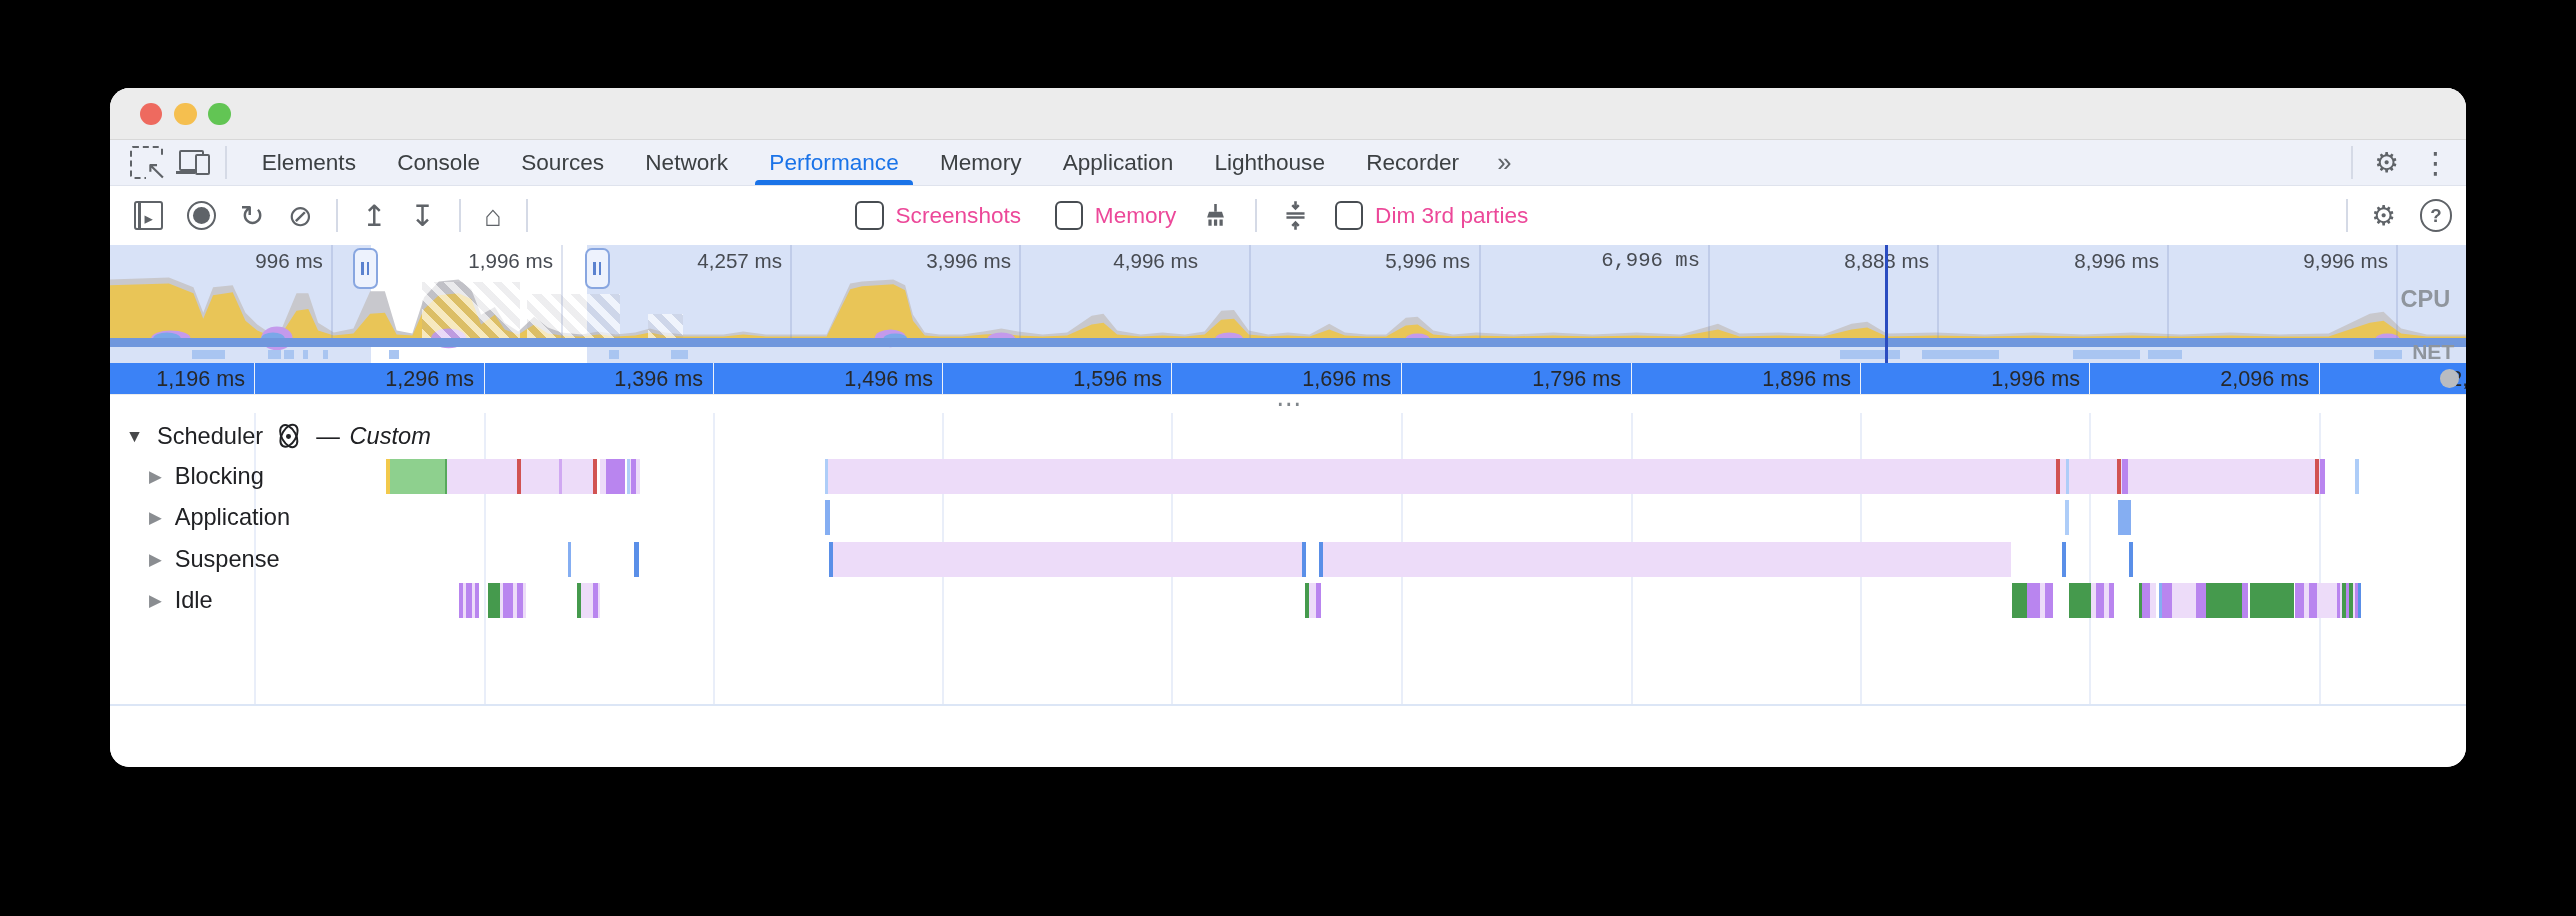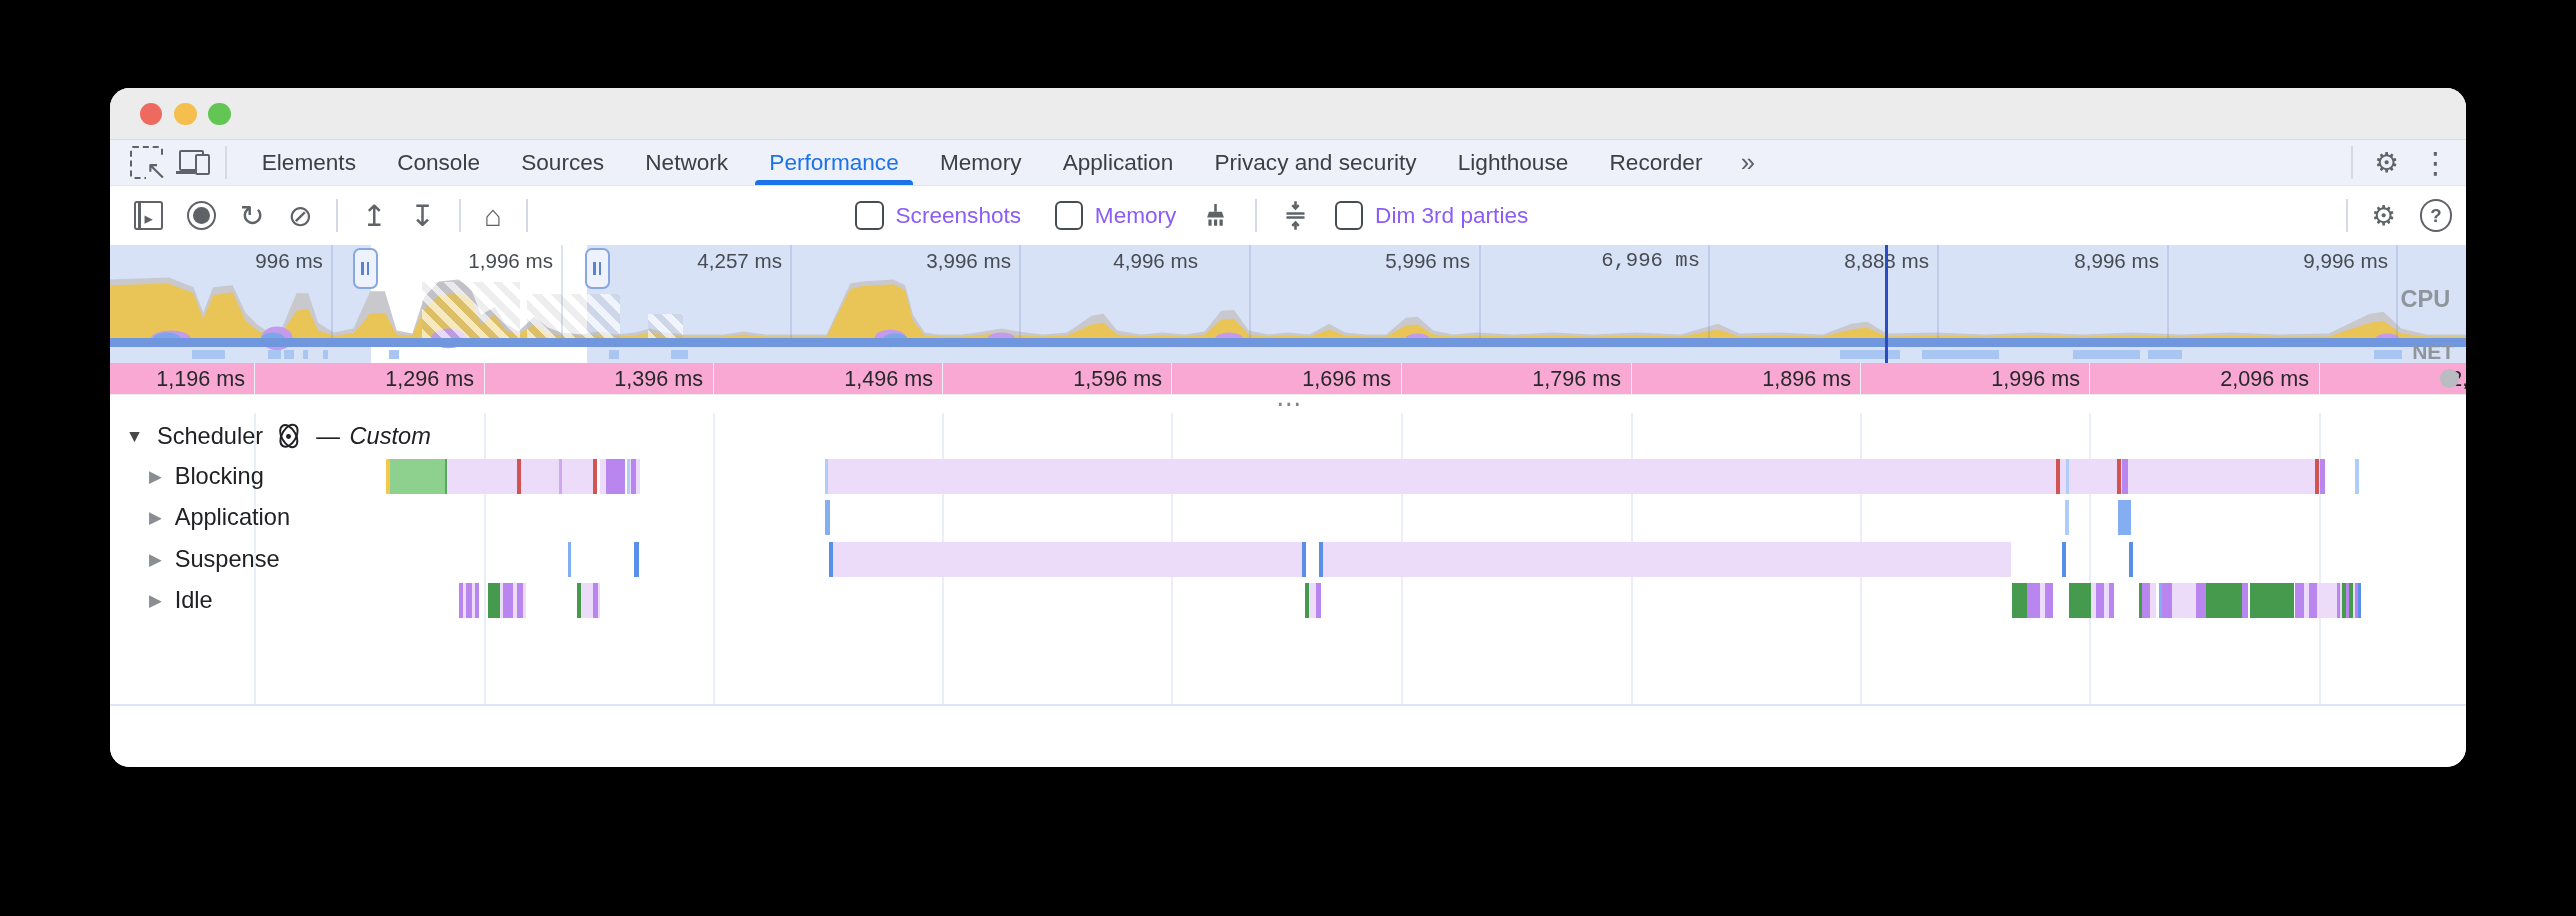--- a/index.html
+++ b/index.html
@@ -29,41 +29,41 @@
   .devicon .base{position:absolute;left:-2.9px;bottom:1px;width:19.6px;height:2.9px;background:#5f6368;}
   .devicon .ph{position:absolute;right:0;top:3.9px;width:10.8px;height:17.7px;border:2.5px solid #5f6368;border-radius:2px;background:#eef1f9;}
   
   .toolbar{height:59px;background:#fff;display:flex;align-items:center;gap:23.6px;padding:0 0 0 23.6px;position:relative;}
   .rec{width:25.5px;height:25.5px;border:2.5px solid #5f6368;border-radius:50%;position:relative;}
   .rec i{position:absolute;inset:3.9px;background:#5f6368;border-radius:50%;}
   .panelico{width:25.5px;height:25.5px;border:2.5px solid #5f6368;border-radius:2.9px;position:relative;}
   .panelico i{position:absolute;left:2.9px;top:0;bottom:0;width:2.5px;background:#5f6368;}
   .panelico b{position:absolute;left:8.8px;top:4.9px;font-size:16.7px;color:#5f6368;font-weight:400;}
   .checkbox{width:24.5px;height:24.5px;border:2.5px solid #474c51;border-radius:5.9px;background:#fff;}
-  .cklabel{font-size:22.6px;color:#8b5cf6;margin-left:11.8px;}
+  .cklabel{font-size:22.6px;color:#ec4899;margin-left:11.8px;}
   .ckgroup{display:flex;align-items:center;}
   .toolbar-right{position:absolute;right:13.7px;display:flex;align-items:center;gap:23.6px;}
   .helpico{width:28.5px;height:28.5px;border:2.5px solid #5f6368;border-radius:50%;font-size:18.7px;font-weight:bold;display:flex;align-items:center;justify-content:center;color:#5f6368;}
   
   .overview{height:118px;position:relative;background:#d8e2f7;overflow:hidden;}
   .ov-white{position:absolute;top:0;bottom:0;background:#fff;}
   .ov-line{position:absolute;top:0;height:93px;width:2px;background:rgba(120,140,190,.25);}
   .ov-label{position:absolute;top:3.9px;width:206px;text-align:right;font-size:20.6px;color:#474b52;}
   .ov-svg{position:absolute;left:0;top:0;}
   .hatch{position:absolute;background:repeating-linear-gradient(45deg,rgba(255,255,255,.62) 0 6.9px,rgba(160,160,170,.18) 6.9px 13.7px);}
   .band{position:absolute;left:0;right:0;top:93px;height:8.8px;background:#7097dd;}
   .netseg{position:absolute;top:105px;height:8.8px;background:#a9c5f1;}
   .handle{position:absolute;top:2.9px;width:20.6px;height:37px;background:#edf2fd;border:2px solid #88a6e0;border-radius:6.9px;display:flex;align-items:center;justify-content:center;gap:2.9px;}
   .handle i{width:2.5px;height:13.7px;background:#5b82cf;}
   .playhead{position:absolute;top:0;bottom:0;width:2.9px;background:#2a4cc0;}
   .cpu-tag,.net-tag{position:absolute;font-weight:bold;color:#8f959d;}
   .cpu-tag{right:15.7px;top:41px;font-size:23.6px;}
   .net-tag{right:11.8px;top:95px;font-size:21px;}
   
-  .ruler{height:31px;background:#f9a8d4;position:relative;overflow:hidden;border-bottom:1px solid #ececec;}
+  .ruler{height:31px;background:#3b82f6;position:relative;overflow:hidden;border-bottom:1px solid #ececec;}
   .r-label{position:absolute;top:2.9px;width:226px;text-align:right;font-size:21.6px;color:#26282b;}
   .r-line{position:absolute;top:0;bottom:0;width:1px;background:#eef1f8;}
   .scrolldot{position:absolute;right:6.9px;top:5.9px;width:18.7px;height:18.7px;border-radius:50%;background:#b9bcc1;}
   .dotsrow{height:17.7px;background:#fff;position:relative;}
   .dots{position:absolute;left:1166px;top:-6.9px;font-size:25.5px;color:#80868b;letter-spacing:1px;}
   
   .tracks{height:291px;position:relative;background:#fff;border-bottom:2px solid #dce6f6;overflow:hidden;}
   .t-line{position:absolute;top:0;bottom:0;width:2px;background:#e9eef9;}
   .trackhead{position:absolute;left:15.7px;top:9.8px;display:flex;align-items:center;font-size:23.6px;color:#202124;}
   .tri-d{font-size:17.7px;color:#47484a;margin-right:13.7px;}
@@ -102,21 +102,20 @@
       <span class="vsep"></span>
     </div>
     <div class="tabs">
         <div class="tab">Elements</div>
         <div class="tab">Console</div>
         <div class="tab">Sources</div>
         <div class="tab">Network</div>
         <div class="tab active">Performance<div class="tabu"></div></div>
         <div class="tab">Memory</div>
         <div class="tab">Application</div>
-        <div class="tab">Privacy and security</div>
         <div class="tab">Lighthouse</div>
         <div class="tab">Recorder</div>
       </div>
     <span class="more-tabs">»</span>
     <div class="tabbar-right">
       <span class="vsep"></span>
       <span class="icon g28">⚙</span>
       <span class="icon g30">⋮</span>
     </div>
   </div>

